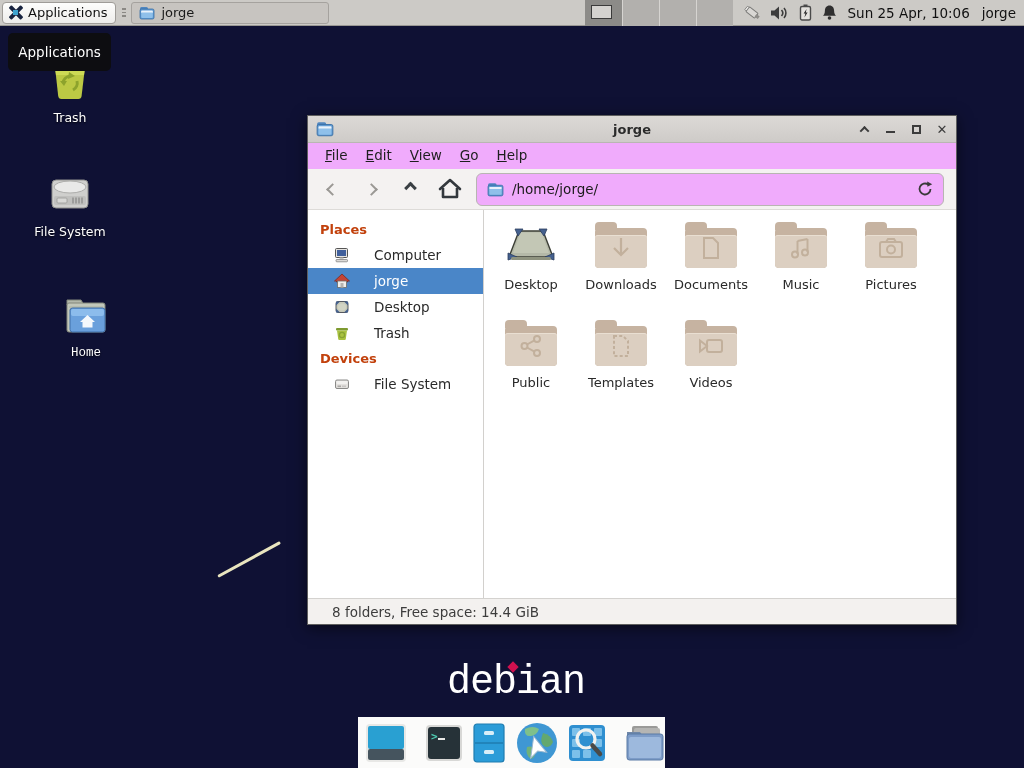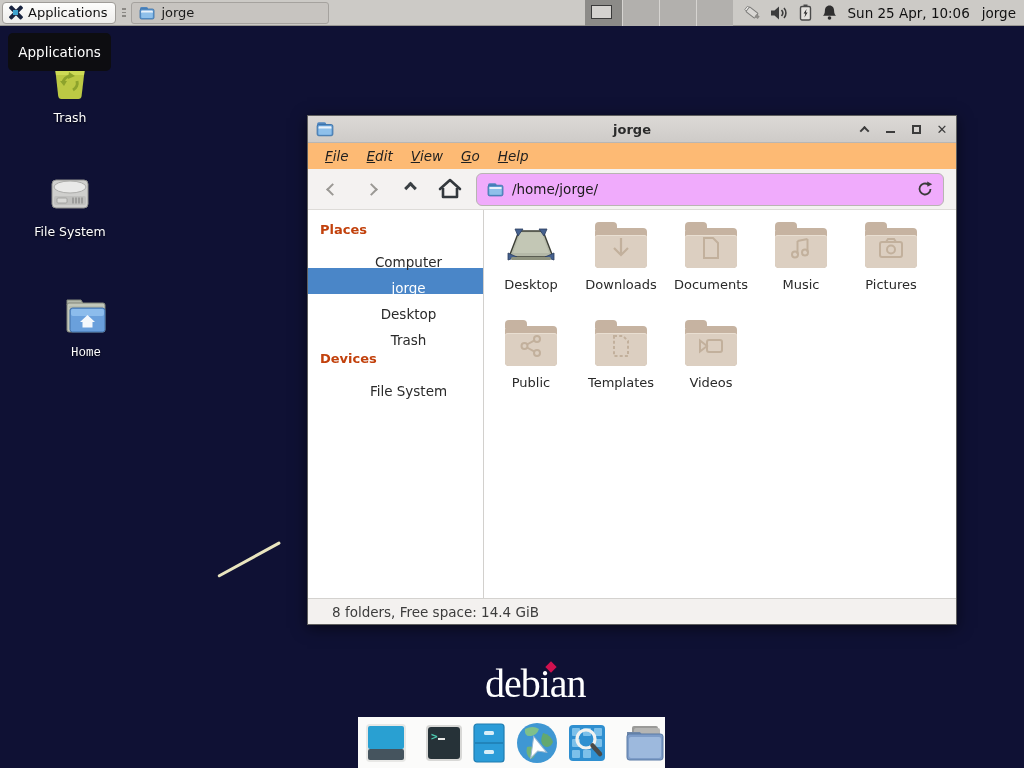--- a/index.html
+++ b/index.html
@@ -52,55 +52,55 @@
   .titlebar { height:27px; background:linear-gradient(#dcd9d6,#cecbc8); display:flex; align-items:center;
               padding:0 8px; border-bottom:1px solid #b9b6b3; }
   .title-text { position:absolute; left:0; right:0; text-align:center; font-size:13px; font-weight:bold; color:#2b2b2b; }
   .tb-controls { margin-left:auto; display:flex; align-items:center; gap:14px; z-index:2; }
   .ctl { width:12px; height:12px; display:flex; align-items:center; justify-content:center; color:#3c3c3c; }
   .chev-up { width:7px; height:7px; border-left:2px solid #3c3c3c; border-top:2px solid #3c3c3c; transform:rotate(45deg) translate(1px,1px); }
   .min-bar { width:9px; height:2px; background:#3c3c3c; margin-top:6px; }
   .max-box { width:9px; height:9px; border:2px solid #3c3c3c; }
   .close-x { font-size:13px; font-weight:bold; line-height:1; }
 
-  .menubar { height:26px; background:#fdba74; display:flex; align-items:center; padding-left:8px;font-style:italic; }
+  .menubar { height:26px; background:#f0abfc; display:flex; padding-left:8px; }
   .menu-item { display:inline-block; padding:4px 9px; font-size:13.5px; color:#1f1f1f; }
   .menu-item::first-letter { text-decoration:underline; }
 
   .toolbar { height:40px; display:flex; align-items:center; padding:0 12px 0 6px; gap:2px; }
   .navbtn { width:37px; height:32px; display:flex; align-items:center; justify-content:center; }
   .chev { width:9px; height:9px; }
   .chev.left  { border-left:2.5px solid #9a9894; border-bottom:2.5px solid #9a9894; transform:rotate(45deg); }
   .chev.right { border-right:2.5px solid #9a9894; border-top:2.5px solid #9a9894; transform:rotate(45deg); }
   .chev.up    { border-left:3px solid #3a3f44; border-top:3px solid #3a3f44; transform:rotate(45deg) translate(-1px,-1px); }
   .addrbar { flex:1; height:33px; margin-left:6px; background:#f0abfc; border:1px solid #b8b5b2; border-radius:6px;
              display:flex; align-items:center; padding:0 10px; gap:8px; }
   .addr-text { flex:1; font-size:13.5px; color:#1a1a1a; }
 
   .win-content { flex:1; display:flex; border-top:1px solid #dddbd8; overflow:hidden; }
   .sidebar { width:176px; background:#fff; border-right:1px solid #d2d0cd; padding-top:7px; }
   .side-header { font-size:13px; font-weight:bold; color:#c2410c; padding:5px 0 5px 12px; }
-  .side-row { height:26px; display:flex; align-items:center; gap:12px; padding-left:26px; font-size:13.5px; color:#2a2a2a;flex-direction:column; }
+  .side-row { height:26px; display:flex; align-items:center; gap:24px; padding-left:26px; font-size:13.5px; color:#2a2a2a; }
   .side-row.selected { background:#4a86c8; color:#fff; }
 
   .main { flex:1; background:#fff; padding:12px 0 0 2px; display:flex; flex-wrap:wrap; align-content:flex-start; }
   .fcell { width:90px; height:98px; display:flex; flex-direction:column; align-items:center; }
   .fcell .flabel { margin-top:9px; font-size:13px; color:#2a2a2a; }
   .folder { width:52px; height:46px; position:relative; }
   .folder .back { position:absolute; top:6px; left:0; right:0; bottom:0; background:#c6b3a1; border-radius:4px; }
   .folder .back::before { content:''; position:absolute; top:-6px; left:0; width:22px; height:8px; background:#c6b3a1; border-radius:4px 4px 0 0; }
   .folder .front { position:absolute; top:13px; left:0; right:0; bottom:0; background:#dccfc1;
                    border-radius:3px 3px 4px 4px; box-shadow:inset 0 1px 0 #e9dfd2; }
   .folder .emblem { position:absolute; left:50%; top:56%; transform:translate(-50%,-50%); }
 
   .statusbar { height:26px; background:#f3f1ef; border-top:1px solid #d4d2cf; display:flex; align-items:center;
                padding-left:24px; font-size:13.5px; color:#3c3c3c; }
 
   
-  .logo { position:absolute; left:485px; top:660px; color:#fff; font-family:Liberation Serif, serif;
+  .logo { position:absolute; left:447px; top:660px; color:#fff; font-family:Liberation Mono, monospace;
           font-size:40px; letter-spacing:-1px; }
   .logo .diamond { position:absolute; left:62px; top:3px; width:8px; height:8px; background:#d0114f; transform:rotate(45deg); }
 
   
   .dock { position:absolute; left:358px; top:717px; width:307px; height:51px; background:#fbfbfa;
           display:flex; align-items:center; padding:0 7px; gap:9px; z-index:30; }
   .dock-sep { width:1px; height:40px; background:#8c8c8c; }
   .dock-item { display:flex; align-items:center; justify-content:center; }
 
   .svgi { display:block; }

